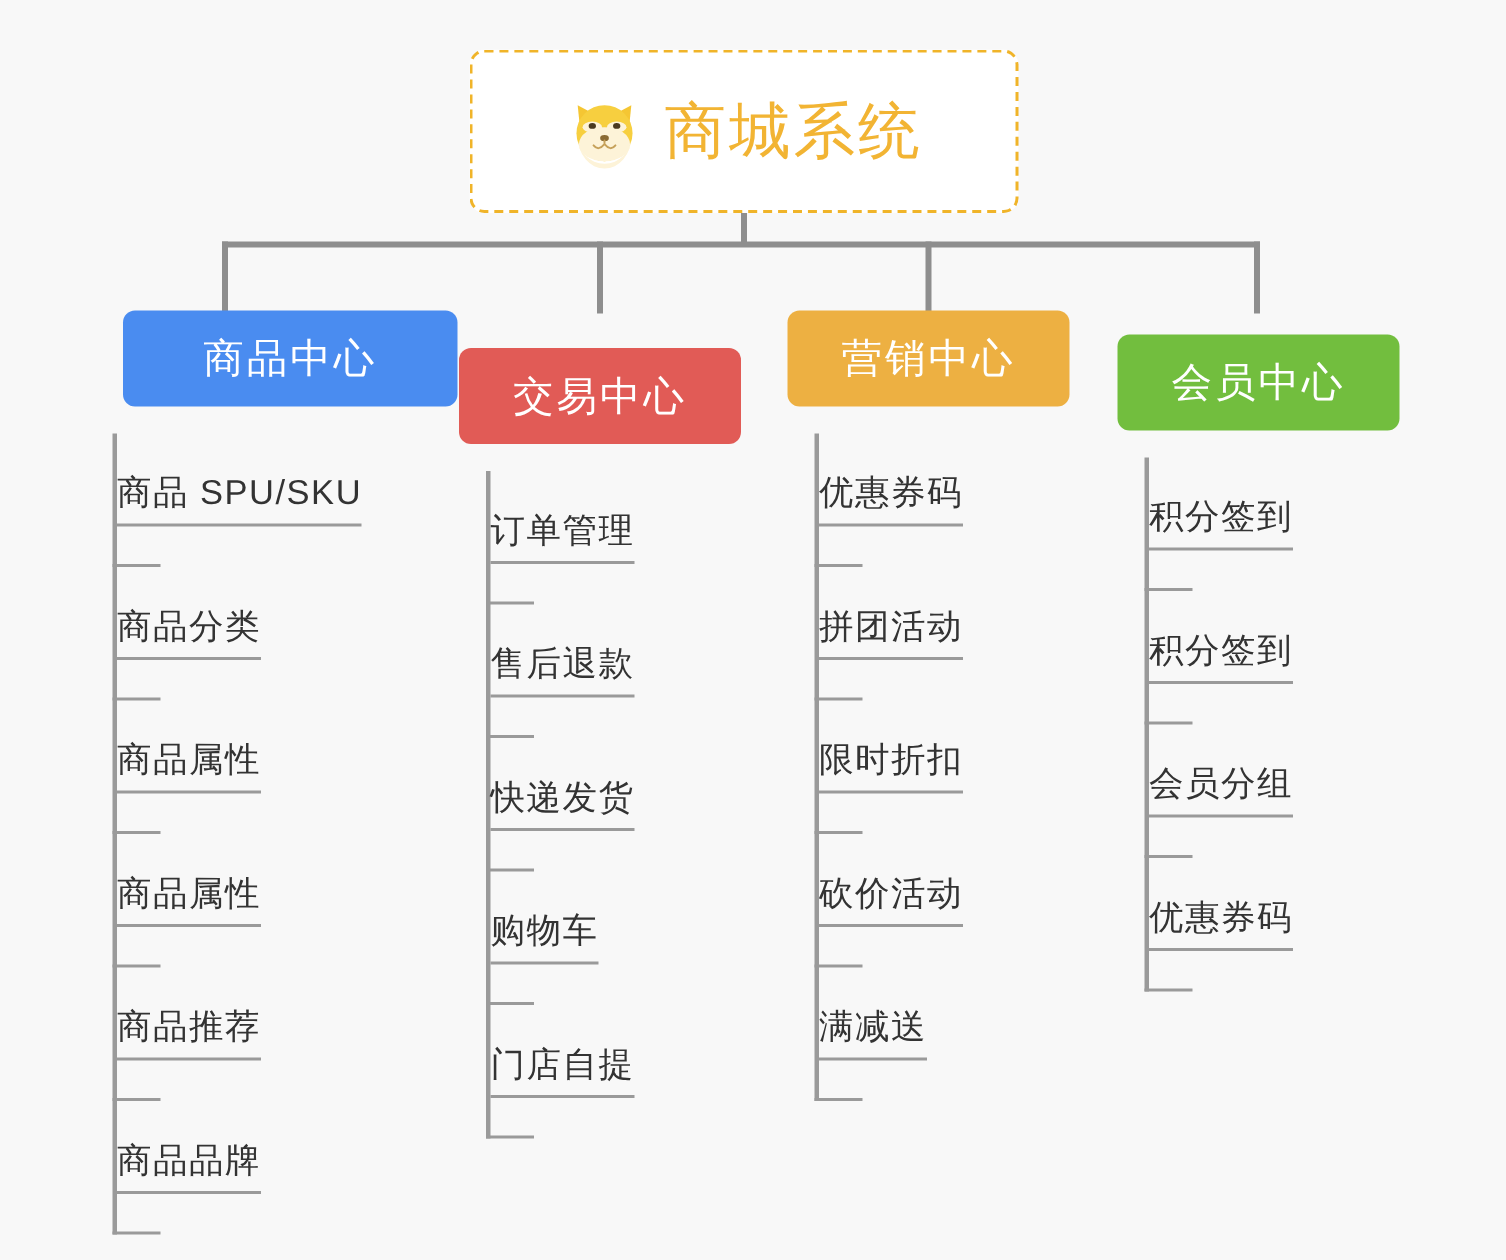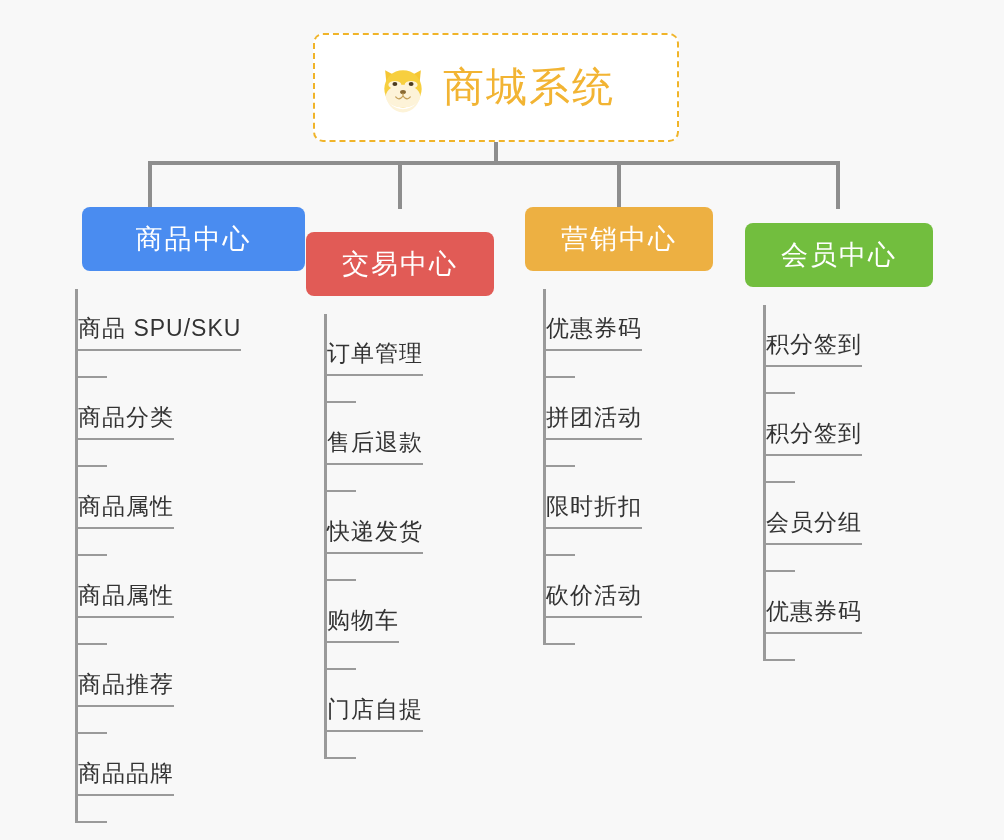--- a/index.html
+++ b/index.html
@@ -228,20 +228,23 @@
         </div>
       <div class="leaf-item">
           <span class="leaf-label">拼团活动</span>
         </div>
       <div class="leaf-item">
           <span class="leaf-label">限时折扣</span>
         </div>
       <div class="leaf-item">
           <span class="leaf-label">砍价活动</span>
         </div>
+      <div class="leaf-item">
+          <span class="leaf-label">满减送</span>
+        </div>
     </div>
   </div>
 
   <div class="column col-3">
     <div class="col-header" style="background: rgb(114, 190, 62);">会员中心</div>
     <div class="leaf-list">
       <div class="leaf-item">
           <span class="leaf-label">积分签到</span>
         </div>
       <div class="leaf-item">

